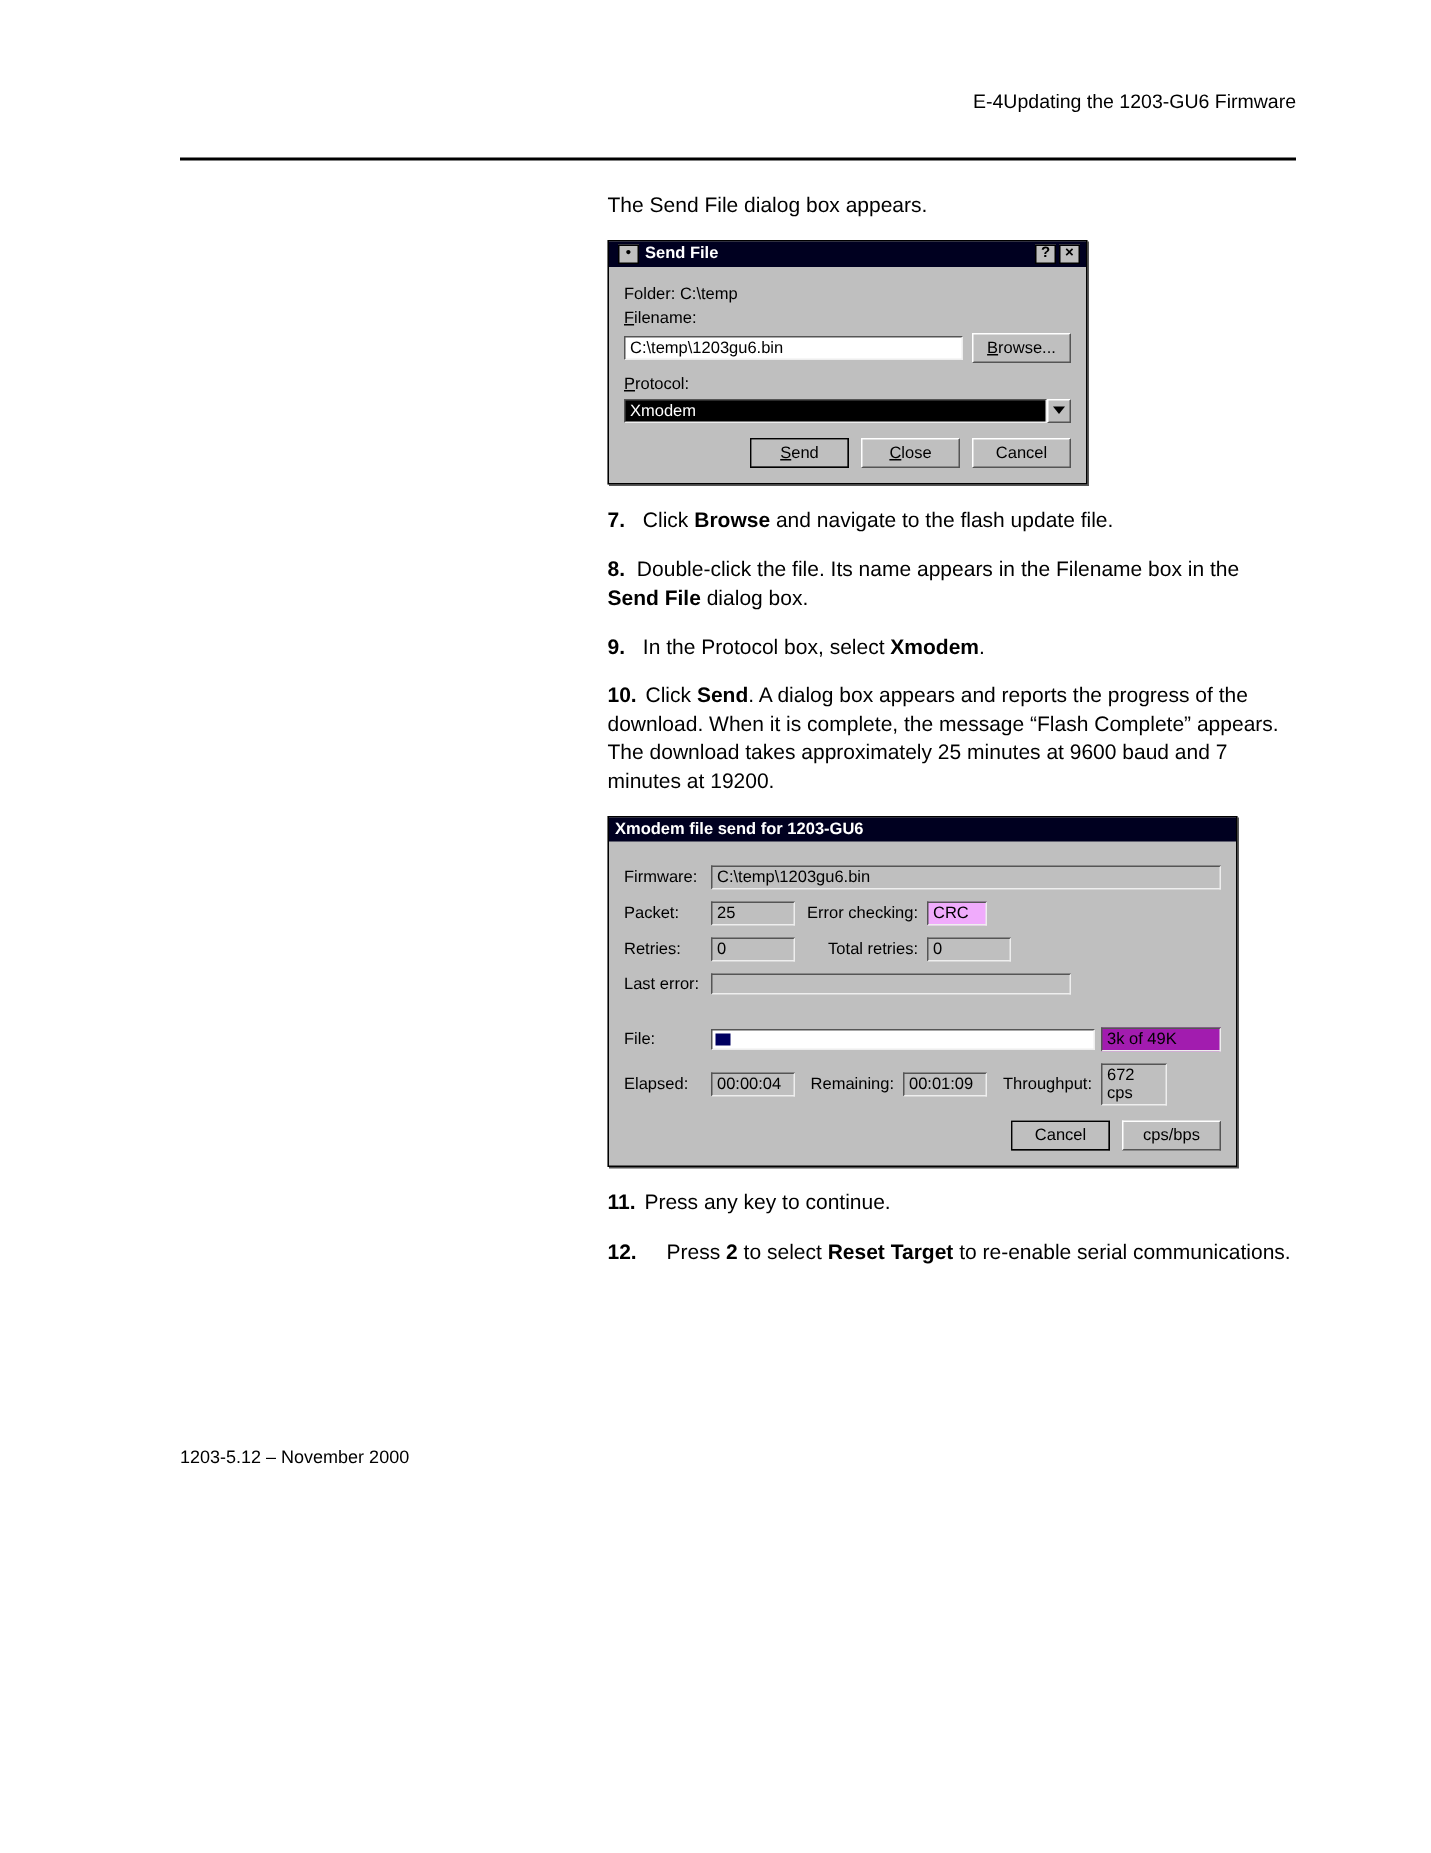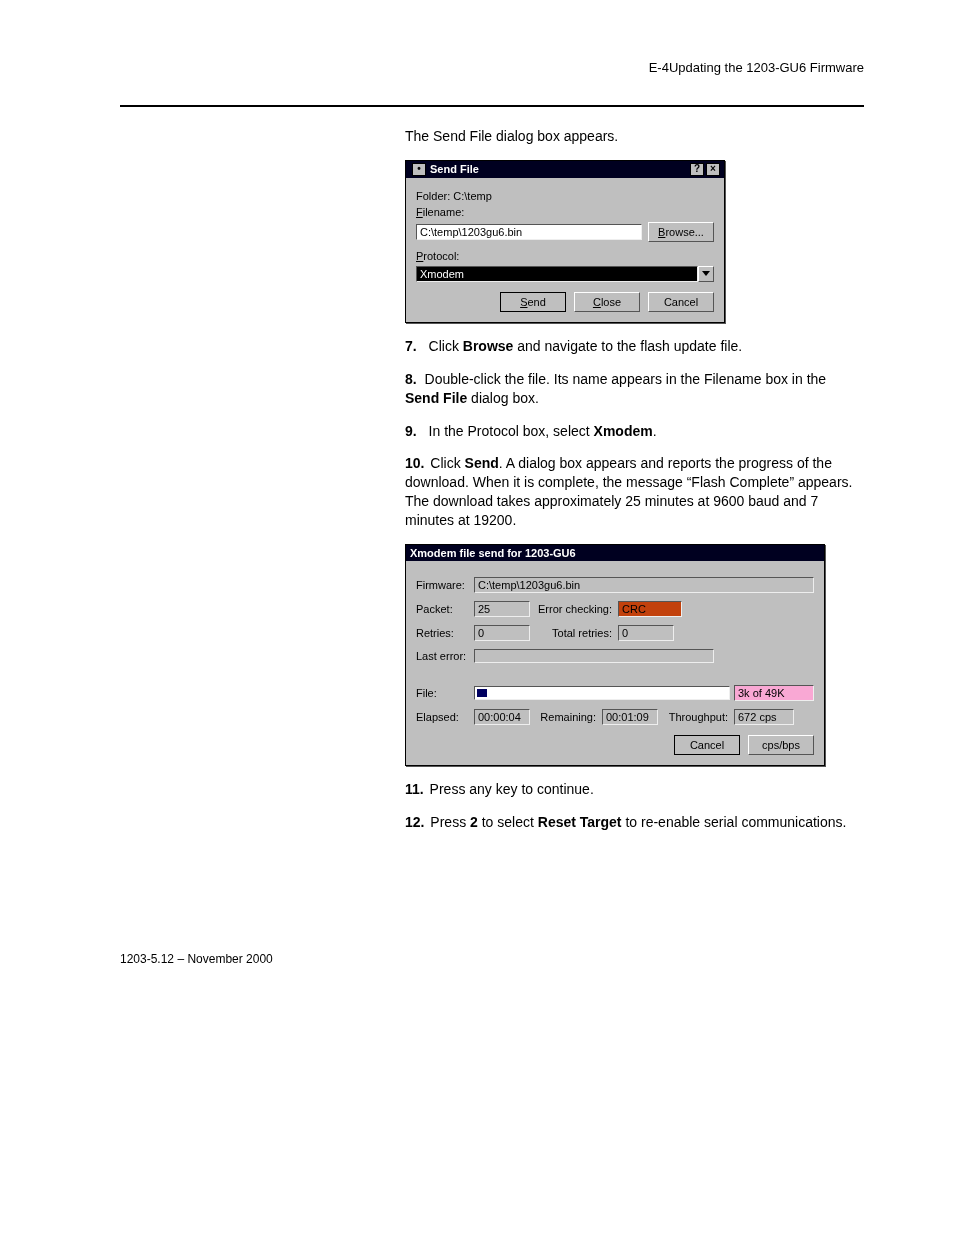--- a/index.html
+++ b/index.html
@@ -216,63 +216,63 @@
       </div>
       <div class="dlgbody">
         <div class="gridrow">
           <span class="gridlbl">Firmware:</span>
           <div class="sunken" style="flex:1;background:#bfbfbf">C:\temp\1203gu6.bin</div>
         </div>
         <div class="gridrow">
           <span class="gridlbl">Packet:</span>
           <div class="sunken" style="width:56px;background:#bfbfbf">25</div>
           <span class="gridlbl2">Error checking:</span>
-          <div class="sunken" style="width:64px;background:#c2410c">CRC</div>
+          <div class="sunken" style="width:40px;background:#f0abfc">CRC</div>
         </div>
         <div class="gridrow">
           <span class="gridlbl">Retries:</span>
           <div class="sunken" style="width:56px;background:#bfbfbf">0</div>
           <span class="gridlbl2">Total retries:</span>
           <div class="sunken" style="width:56px;background:#bfbfbf">0</div>
         </div>
         <div class="gridrow">
           <span class="gridlbl">Last error:</span>
           <div class="sunken" style="flex:0.7;background:#bfbfbf;height:14px"></div>
         </div>
 
         <div style="height:6px"></div>
 
         <div class="gridrow">
           <span class="gridlbl">File:</span>
           <div class="progressbar">
             <div class="progressfill"></div>
           </div>
-          <div class="sunken" style="width:80px;margin-left:4px;background:#f9a8d4">3k of 49K</div>
+          <div class="sunken" style="width:80px;margin-left:4px;background:#a21caf">3k of 49K</div>
         </div>
         <div class="gridrow">
           <span class="gridlbl">Elapsed:</span>
           <div class="sunken" style="width:56px;background:#bfbfbf">00:00:04</div>
           <span class="gridlbl2" style="width:72px">Remaining:</span>
           <div class="sunken" style="width:56px;background:#bfbfbf">00:01:09</div>
           <span class="gridlbl2" style="width:76px">Throughput:</span>
-          <div class="sunken" style="width:60px;background:#bfbfbf">672 cps</div>
+          <div class="sunken" style="width:44px;background:#bfbfbf">672 cps</div>
         </div>
 
         <div class="btnrow">
           <div class="raised-btn default-btn">Cancel</div>
           <div class="raised-btn">cps/bps</div>
         </div>
       </div>
     </div>
 
     <div class="bodytext">
       <span class="stepnum">11.</span>
       <span style="margin-left:2px">Press any key to continue.</span>
     </div>
     <div class="bodytext">
       <span class="stepnum">12.</span>
-      <span style="margin-left:2px">Press <b>2</b> to select <b>Reset Target</b> to re-enable serial communications.</span>
+      <span style="margin-left:16px">Press <b>2</b> to select <b>Reset Target</b> to re-enable serial communications.</span>
     </div>
 
   </div>
 
   <div style="margin-top:120px;font-size:12px">1203-5.12 – November 2000</div>
 </div>
 
 </body></html>

